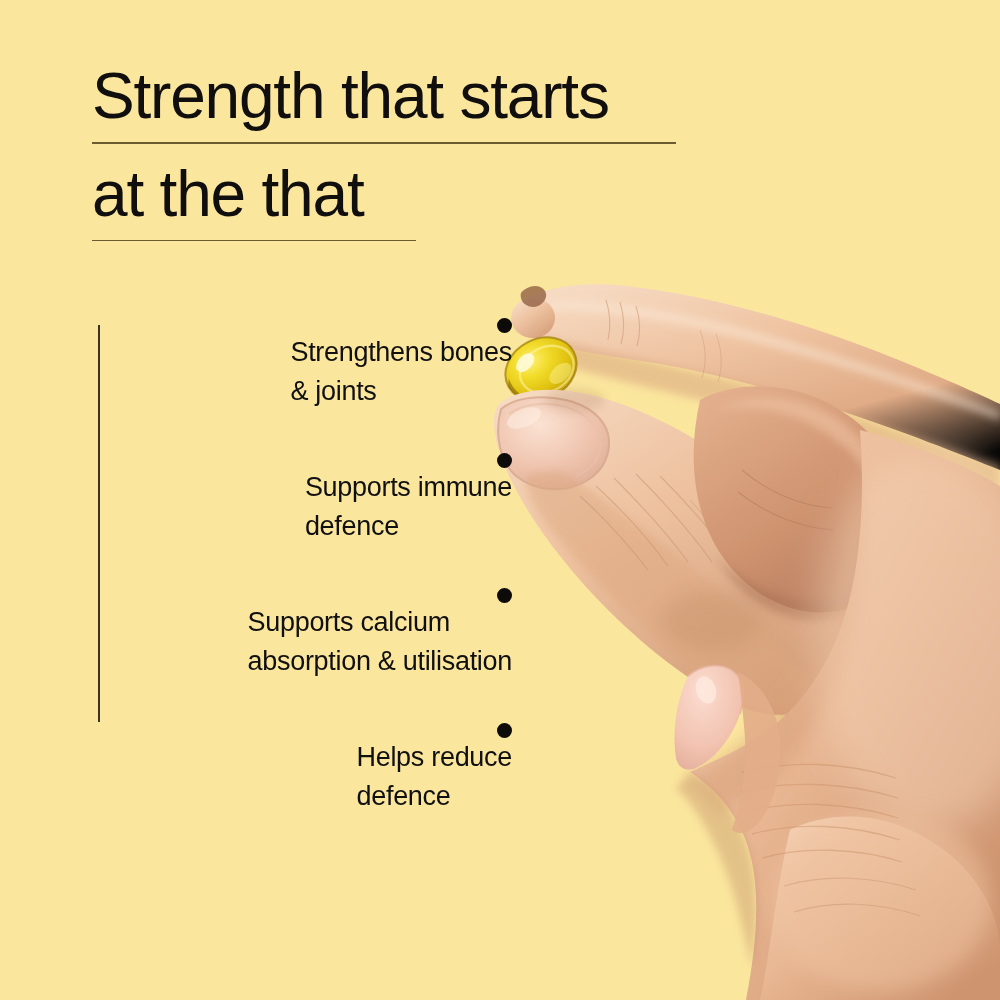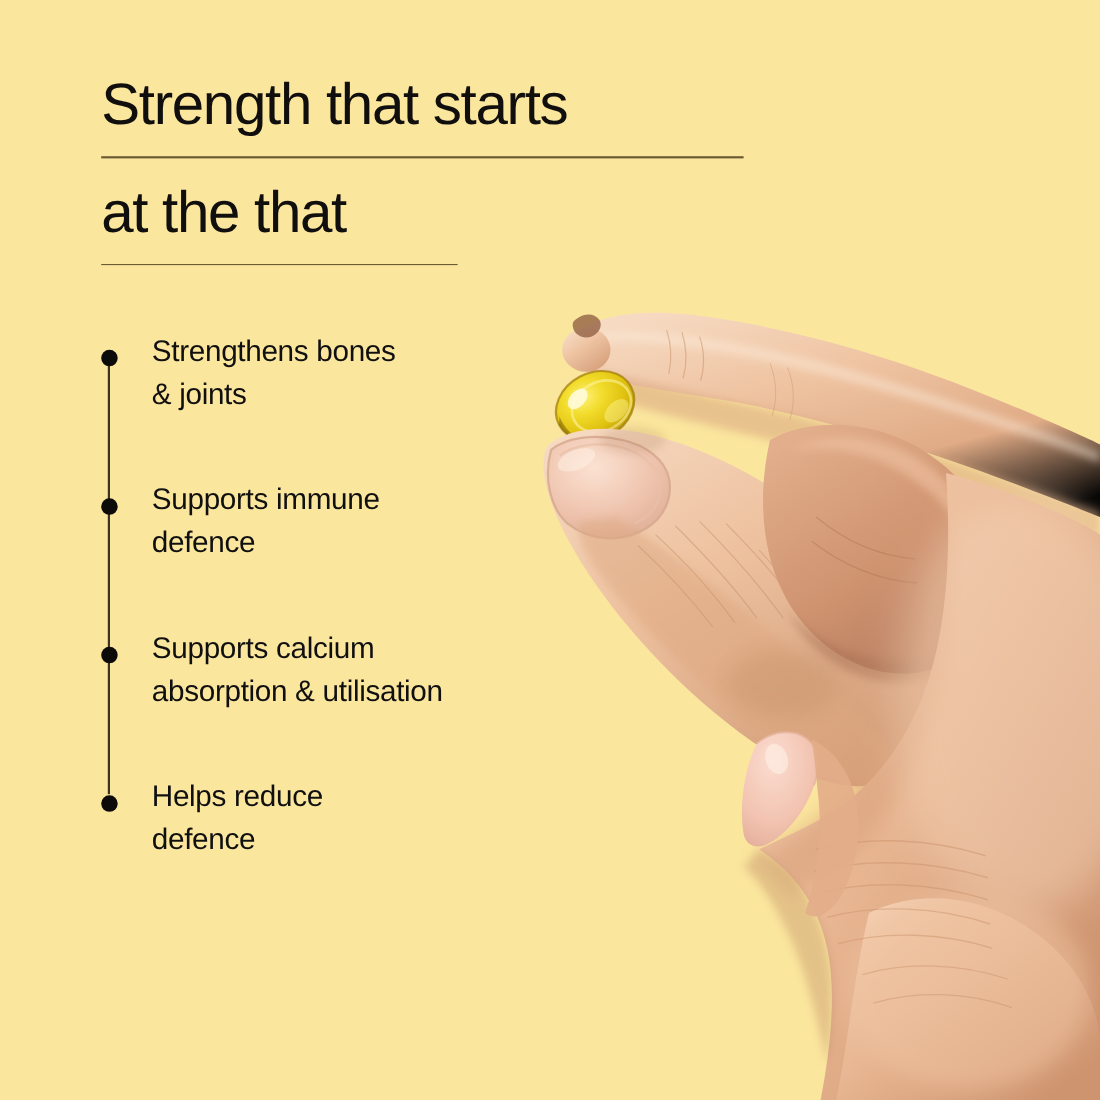--- a/index.html
+++ b/index.html
@@ -23,21 +23,21 @@
   
   .headline {
     position: absolute;
     left: 92px;
     top: 58px;
     width: 620px;
   }
   .headline-line {
     position: relative;
     display: block;
-    font-size: 53px;
+    font-size: 64px;
     line-height: 76px;
     letter-spacing: -1.2px;
     font-weight: 500;
     color: #100F0D;
     white-space: nowrap;
   }
   .headline-rule {
     display: block;
     height: 1.5px;
     background: #6B5B33;
@@ -58,22 +58,23 @@
     position: absolute;
     left: 6.2px;
     top: 25px;
     width: 1.6px;
     height: 397px;
     background: #3A3426;
   }
   .benefit-row {
     position: relative;
     display: flex;
-    align-items: flex-start;
+    align-items: flex-end;
     height: 135px;
+    flex-direction: column;
   }
   .benefit-row:last-child { height: auto; }
   .benefit-dot {
     position: relative;
     flex: 0 0 auto;
     width: 15px;
     height: 15px;
     border-radius: 50%;
     background: #0C0B09;
     margin-top: 18px;

